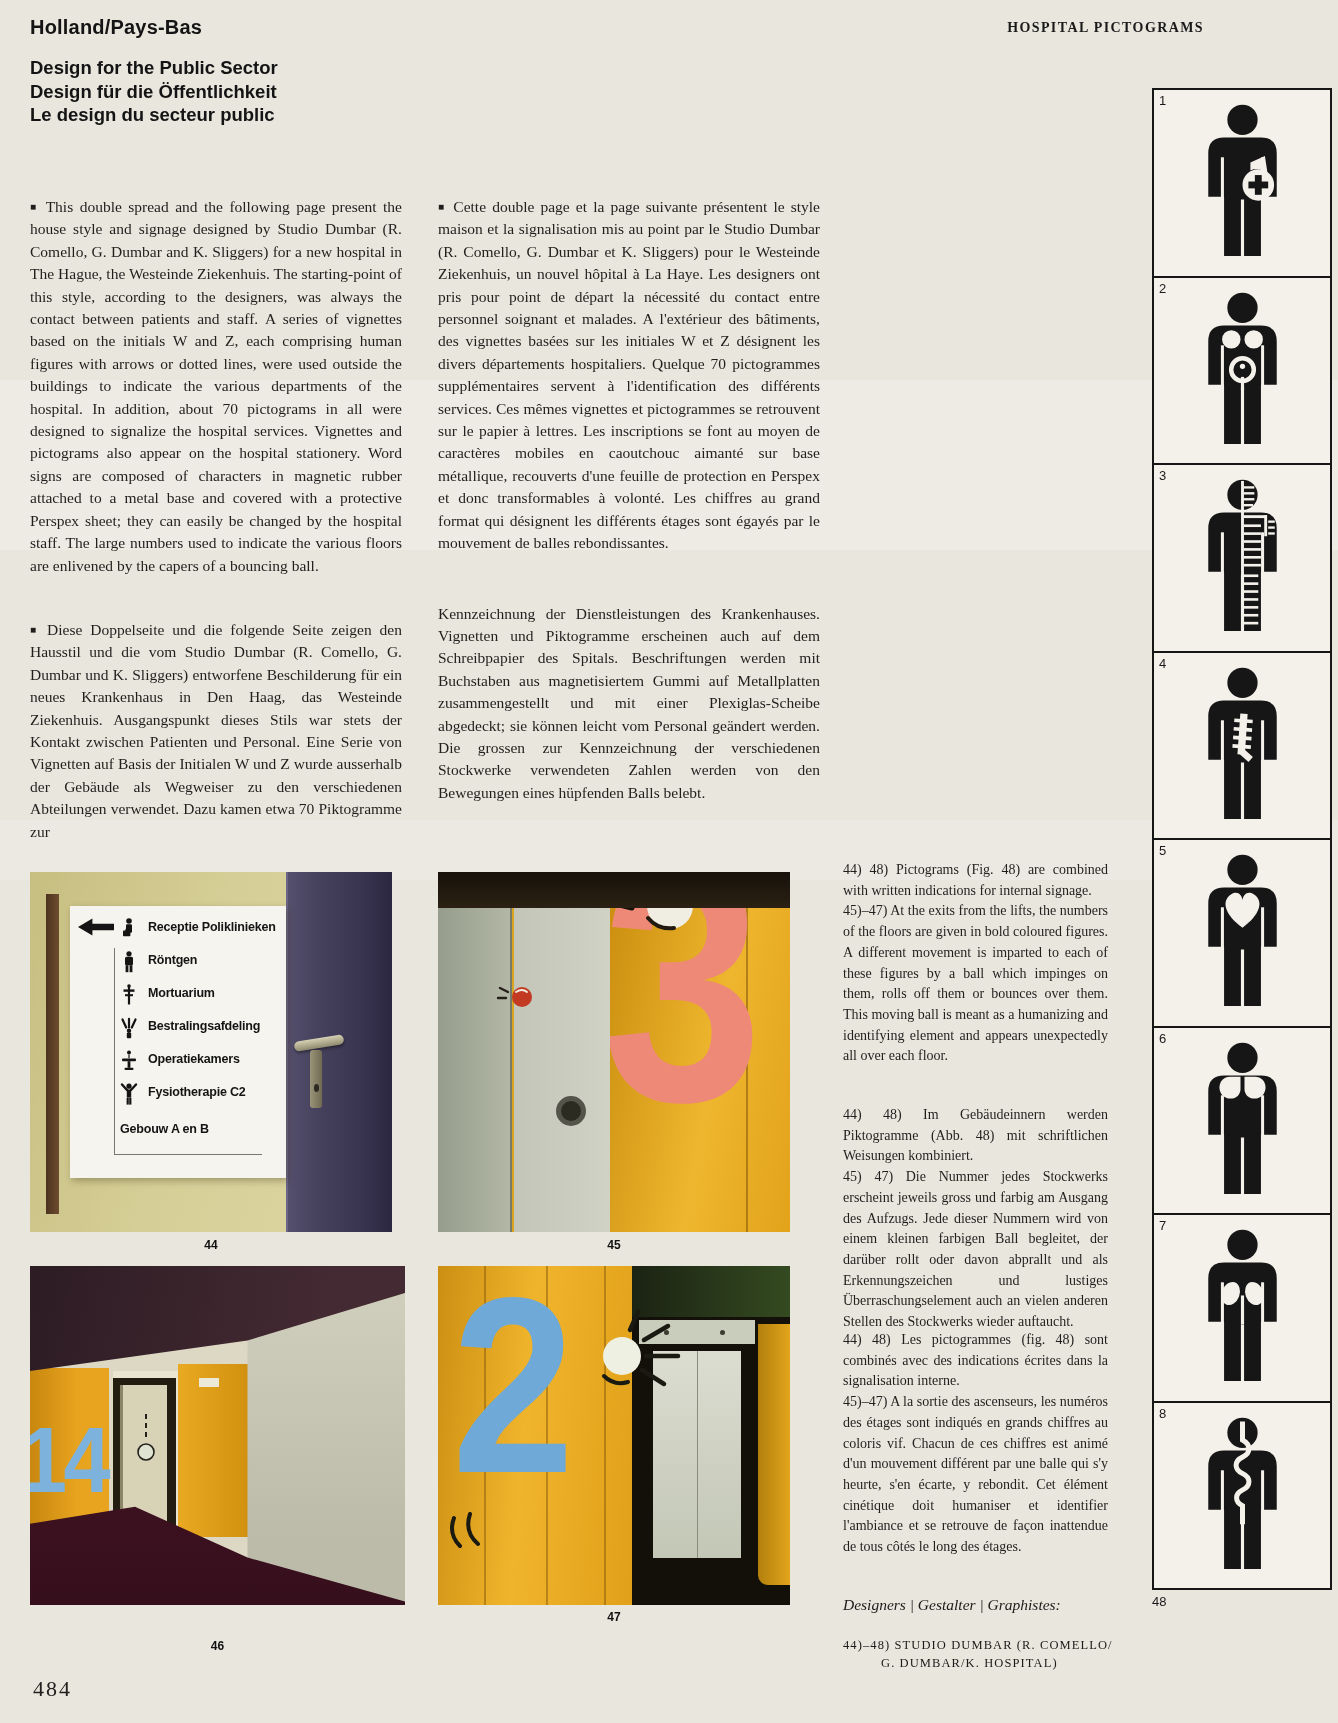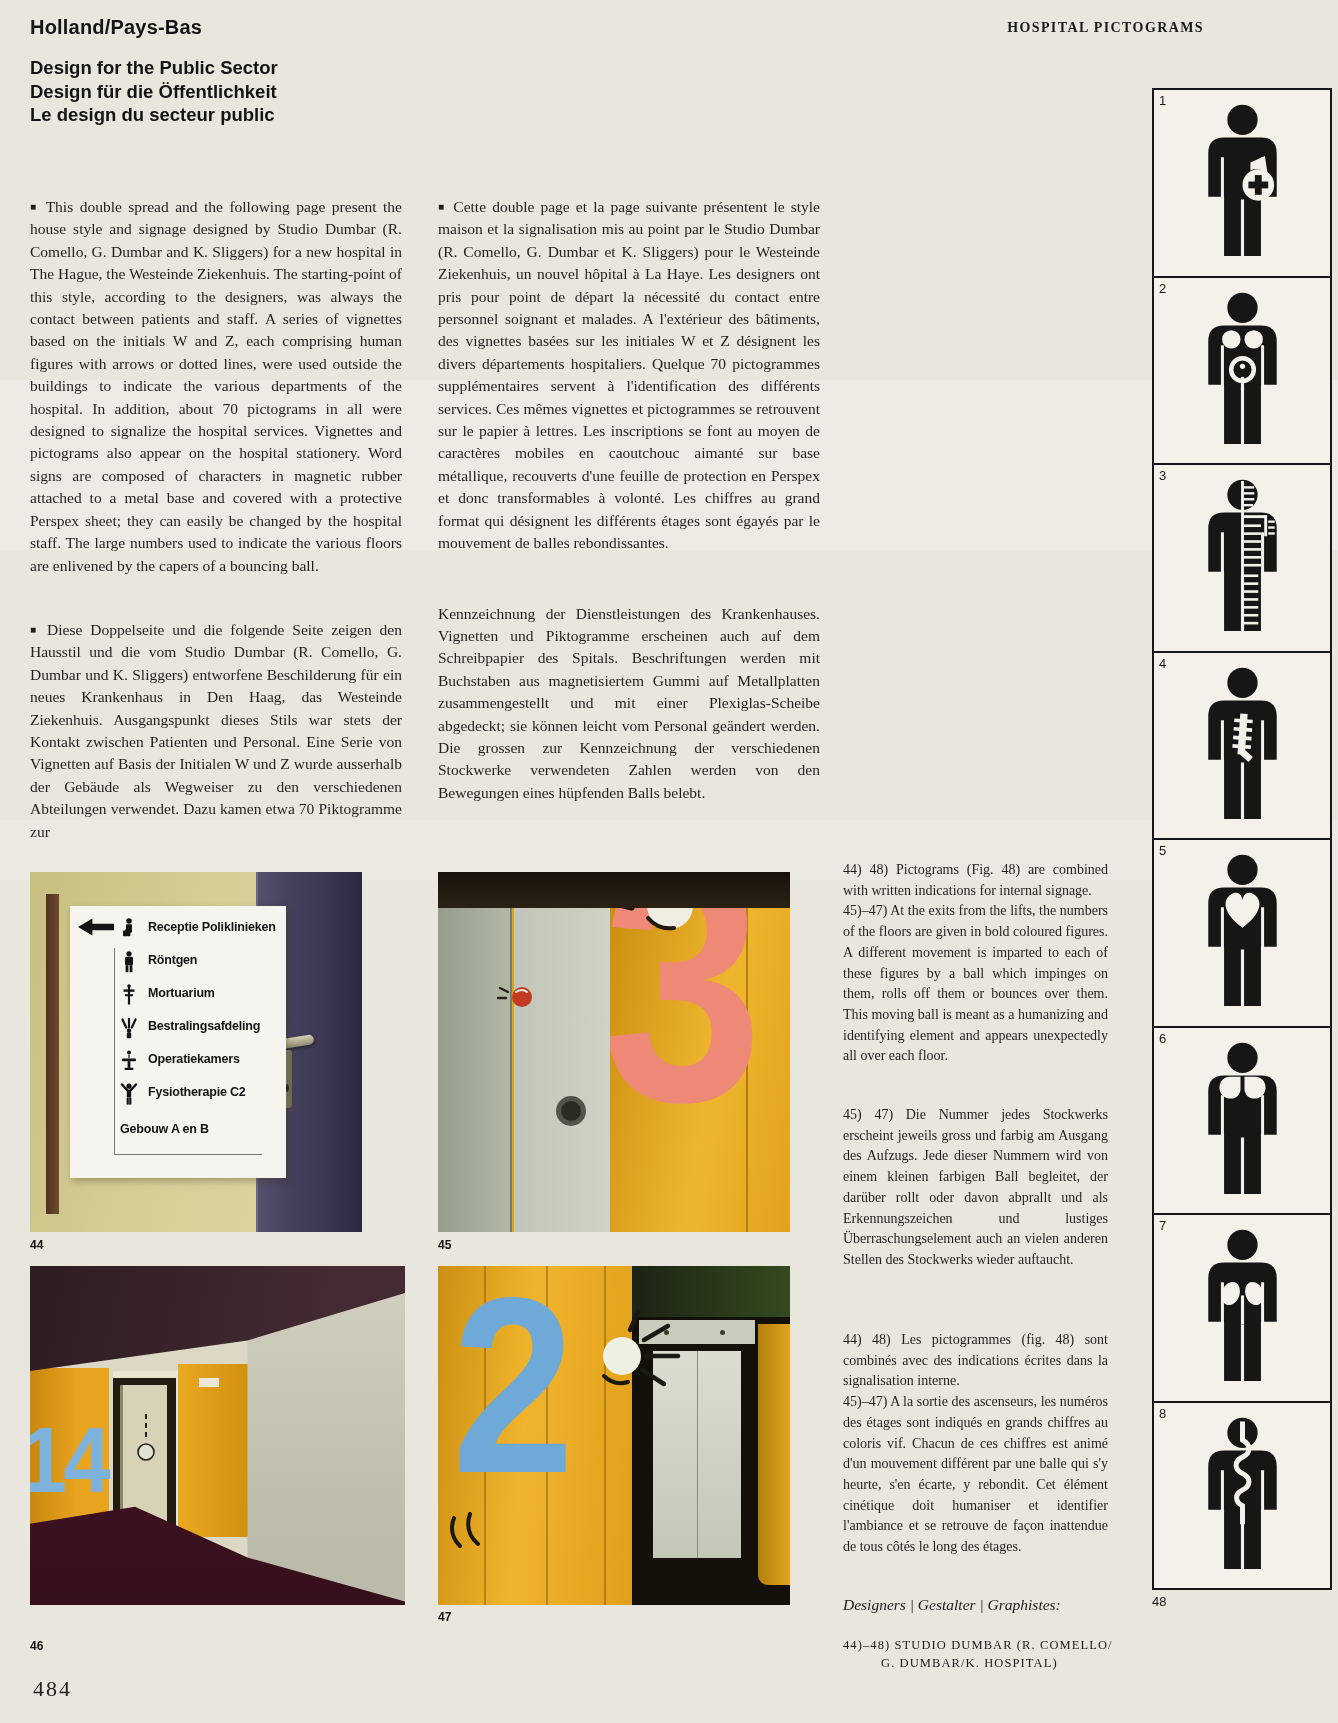--- a/index.html
+++ b/index.html
@@ -38,28 +38,28 @@
 
   .credits { position:absolute; left:843px; top:1596px; width:280px; color:#1c1b19;}
   .credits .hd { font-style:italic; font-size:15.5px; margin-bottom:24px; }
   .credits .ln { font-size:12.5px; letter-spacing:1.1px; }
   .credits .ln2 { margin-left:38px; margin-top:3px; }
 
   .pageno { position:absolute; left:33px; top:1676px; font-size:22px; letter-spacing:2px; color:#22211f;}
 
   
   .figno { position:absolute; font-family:"Liberation Sans",sans-serif; font-weight:bold;
-           font-size:12px; color:#111; text-align:left; }
+           font-size:12px; color:#111; text-align:center; }
 
   
   .photo { position:absolute; overflow:hidden; }
   .abs { position:absolute; }
 
   
-  .p44 { left:30px; top:872px; width:332px; height:360px;
+  .p44 { left:30px; top:872px; width:362px; height:360px;
          background:linear-gradient(105deg,#c7be81 0%,#d5ce96 45%,#ded7a5 100%); }
   .p44-wood { left:16px; top:22px; width:13px; height:320px;
               background:linear-gradient(90deg,#4c331f,#6e4c2e); }
   .p44-door { right:0; top:0; width:106px; height:100%;
               background:linear-gradient(90deg,#55506e 0,#46415c 28%,#393450 70%,#2b2740 100%);
               border-left:2px solid #6b6586; }
   .p44-lever { position:absolute; top:166px; left:6px; width:50px; height:10px; border-radius:5px;
                background:linear-gradient(180deg,#d6d0b5,#8f896e); transform:rotate(-9deg);
                box-shadow:0 2px 3px rgba(0,0,0,.4); }
   .p44-plate { position:absolute; top:178px; left:22px; width:12px; height:58px; border-radius:3px;
@@ -324,20 +324,21 @@
   <div class="figno" style="left:30px; top:1238px; width:362px;">44</div>
   <div class="figno" style="left:438px; top:1238px; width:352px;">45</div>
   <div class="figno" style="left:30px; top:1610px; width:375px;margin-top:29px;">46</div>
   <div class="figno" style="left:438px; top:1610px; width:352px;">47</div>
 
   <div class="cap cap-en">
     <p>44) 48) Pictograms (Fig. 48) are combined with written indications for internal signage.</p>
     <p>45)–47) At the exits from the lifts, the numbers of the floors are given in bold coloured figures. A different movement is imparted to each of these figures by a ball which impinges on them, rolls off them or bounces over them. This moving ball is meant as a humanizing and identifying element and appears unexpectedly all over each floor.</p>
   </div>
   <div class="cap cap-de">
+    <p>44) 48) Im Gebäudeinnern werden Piktogramme (Abb. 48) mit schriftlichen Weisungen kombiniert.</p>
     <p>45) 47) Die Nummer jedes Stockwerks erscheint jeweils gross und farbig am Ausgang des Aufzugs. Jede dieser Nummern wird von einem kleinen farbigen Ball begleitet, der darüber rollt oder davon abprallt und als Erkennungszeichen und lustiges Überraschungselement auch an vielen anderen Stellen des Stockwerks wieder auftaucht.</p>
   </div>
   <div class="cap cap-fr">
     <p>44) 48) Les pictogrammes (fig. 48) sont combinés avec des indications écrites dans la signalisation interne.</p>
     <p>45)–47) A la sortie des ascenseurs, les numéros des étages sont indiqués en grands chiffres au coloris vif. Chacun de ces chiffres est animé d'un mouvement différent par une balle qui s'y heurte, s'en écarte, y rebondit. Cet élément cinétique doit humaniser et identifier l'ambiance et se retrouve de façon inattendue de tous côtés le long des étages.</p>
   </div>
 
   <div class="credits">
     <div class="hd">Designers | Gestalter | Graphistes:</div>
     <div class="ln">44)–48) STUDIO DUMBAR (R. COMELLO/</div>

